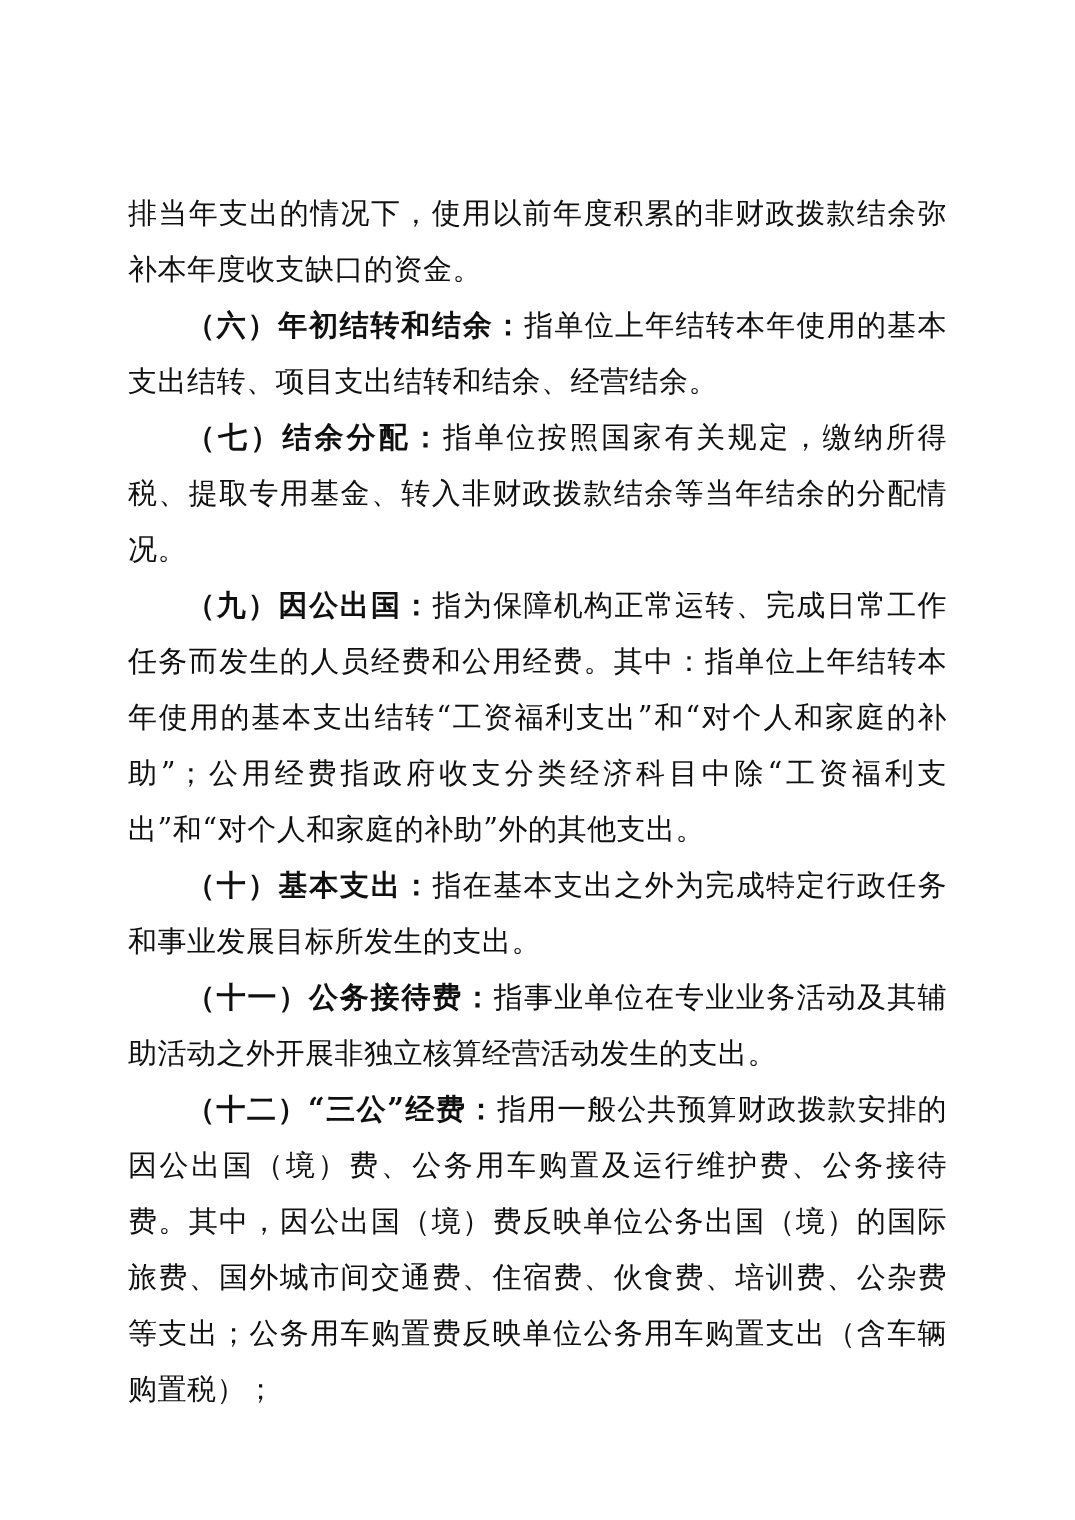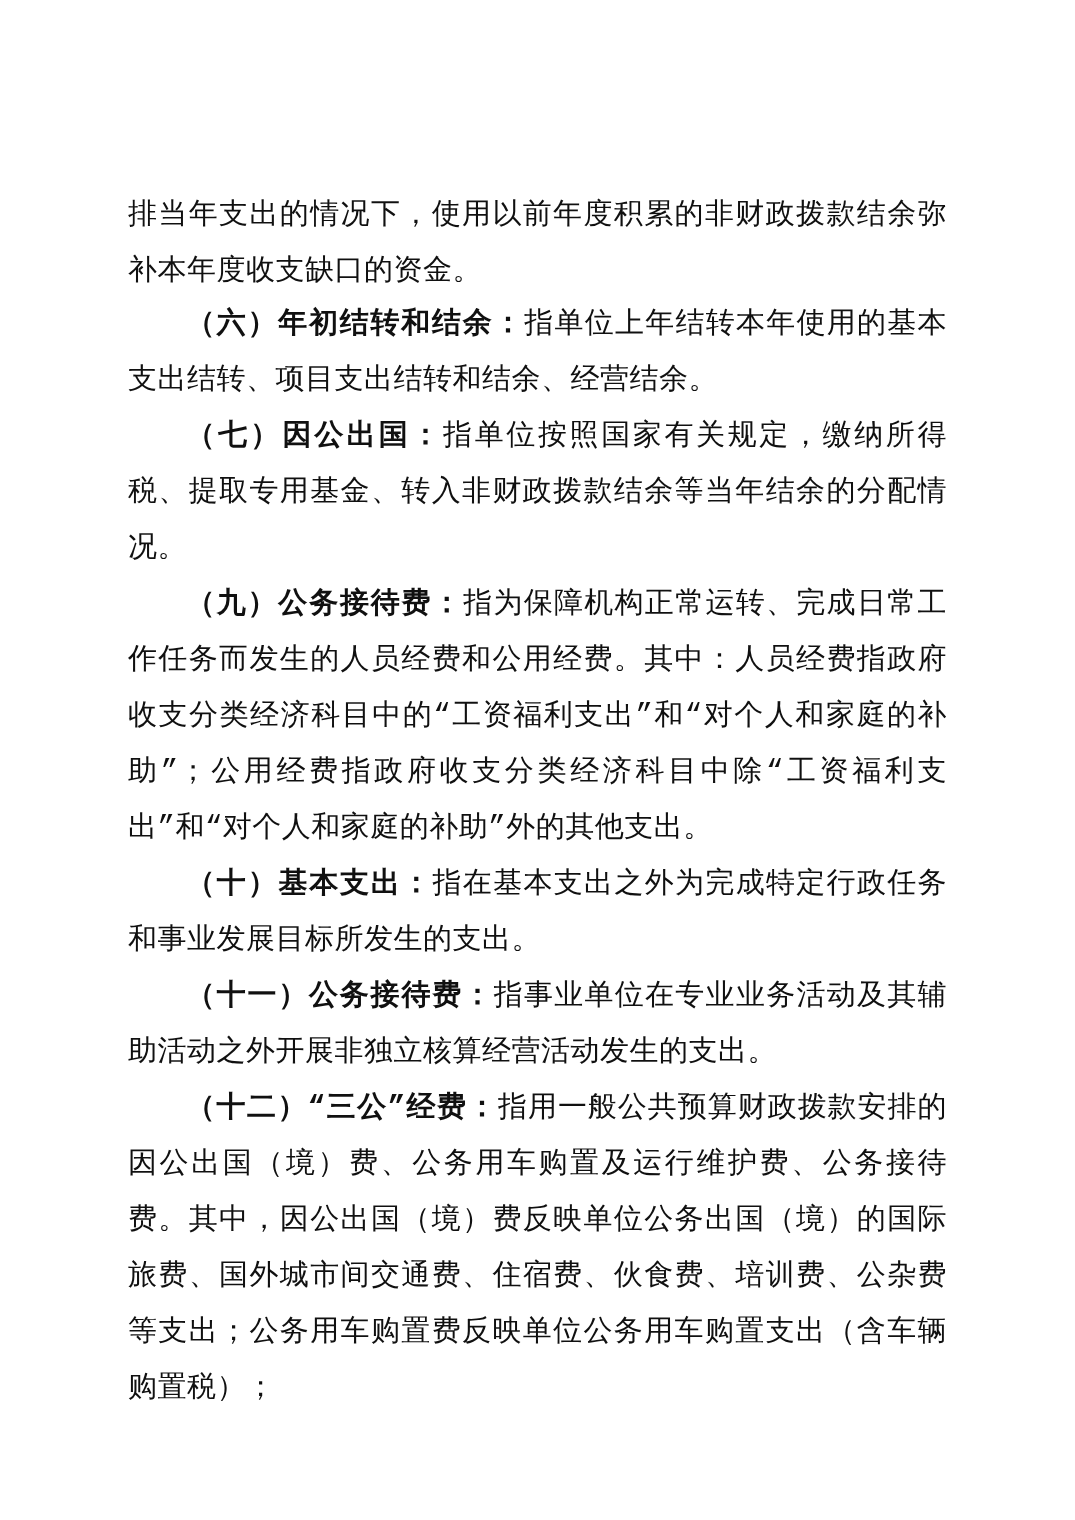--- a/index.html
+++ b/index.html
@@ -24,21 +24,20 @@
     text-align: justify;
     text-justify: inter-ideograph;
     letter-spacing: 0.5px;
   }
   .para {
     margin: 0;
     text-indent: 0;
   }
   .para.indent {
     text-indent: 2em;
-    font-family: Liberation Mono, monospace;
   }
   .lead {
     font-weight: bold;
     letter-spacing: 1px;
   }
   .footer {
     position: absolute;
     left: 0;
     right: 0;
     bottom: 62px;
@@ -62,26 +61,26 @@
 
     <p class="para">
       <span>排当年支出的情况下，使用以前年度积累的非财政拨款结余弥补本年度收支缺口的资金。</span>
     </p>
 
     <p class="para indent">
       <span class="lead">（六）年初结转和结余：</span><span>指单位上年结转本年使用的基本支出结转、项目支出结转和结余、经营结余。</span>
     </p>
 
     <p class="para indent">
-      <span class="lead">（七）因公出国：</span><span>指单位按照国家有关规定，缴纳所得税、提取专用基金、转入非财政拨款结余等当年结余的分配情况。</span>
+      <span class="lead">（七）结余分配：</span><span>指单位按照国家有关规定，缴纳所得税、提取专用基金、转入非财政拨款结余等当年结余的分配情况。</span>
     </p>
 
 
     <p class="para indent">
-      <span class="lead">（九）公务接待费：</span><span>指为保障机构正常运转、完成日常工作任务而发生的人员经费和公用经费。其中：人员经费指政府收支分类经济科目中的“工资福利支出”和“对个人和家庭的补助”；公用经费指政府收支分类经济科目中除“工资福利支出”和“对个人和家庭的补助”外的其他支出。</span>
+      <span class="lead">（九）因公出国：</span><span>指为保障机构正常运转、完成日常工作任务而发生的人员经费和公用经费。其中：指单位上年结转本年使用的基本支出结转“工资福利支出”和“对个人和家庭的补助”；公用经费指政府收支分类经济科目中除“工资福利支出”和“对个人和家庭的补助”外的其他支出。</span>
     </p>
 
     <p class="para indent">
       <span class="lead">（十）基本支出：</span><span>指在基本支出之外为完成特定行政任务和事业发展目标所发生的支出。</span>
     </p>
 
     <p class="para indent">
       <span class="lead">（十一）公务接待费：</span><span>指事业单位在专业业务活动及其辅助活动之外开展非独立核算经营活动发生的支出。</span>
     </p>
 

